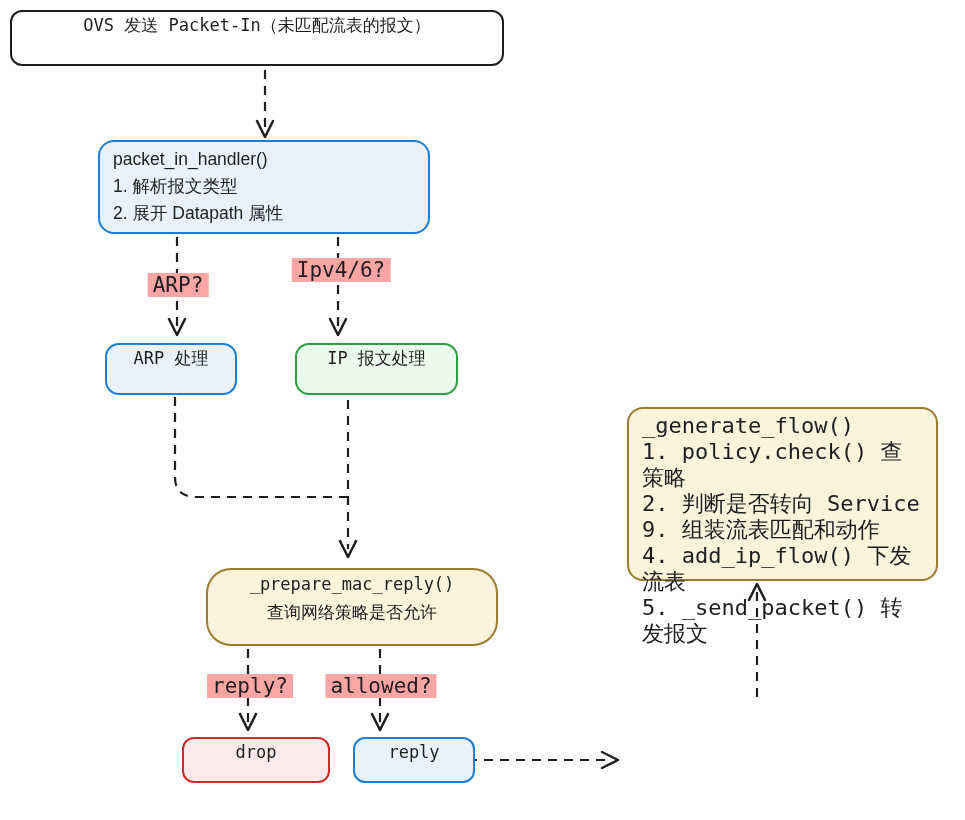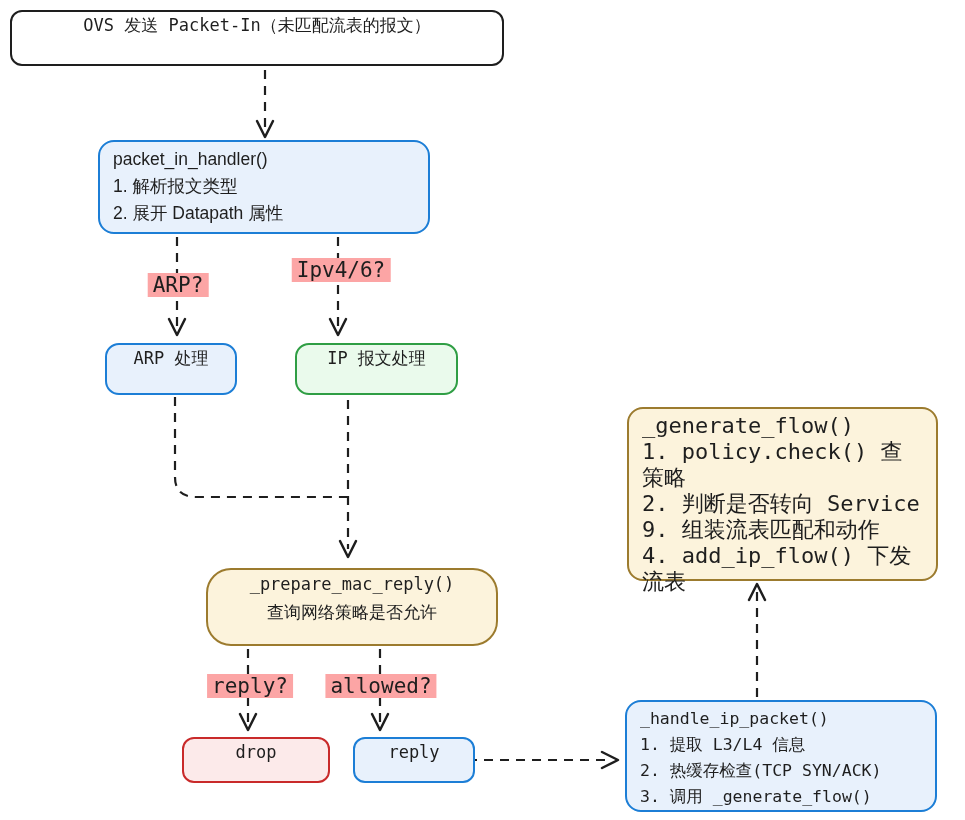--- a/index.html
+++ b/index.html
@@ -129,28 +129,23 @@
   <div class="edge-label el-allowed">allowed?</div>
 
   <div class="node n-drop centered">
     <div>drop</div>
   </div>
 
   <div class="node n-reply centered">
     <div>reply</div>
   </div>
 
-  <div class="node n-handle listy">
-    <div>_handle_ip_packet()</div>
-    <div>1. 提取 L3/L4 信息</div>
-    <div>2. 热缓存检查(TCP SYN/ACK)</div>
-    <div>3. 调用 _generate_flow()</div>
-  </div>
 
   <div class="node n-generate listy">
     <div>_generate_flow()</div>
     <div>1. policy.check() 查策略</div>
     <div>2. 判断是否转向 Service</div>
     <div>9. 组装流表匹配和动作</div>
     <div>4. add_ip_flow() 下发流表</div>
+    <div>5. _send_packet() 转发报文</div>
   </div>
 
 </div>
 
 </body></html>

